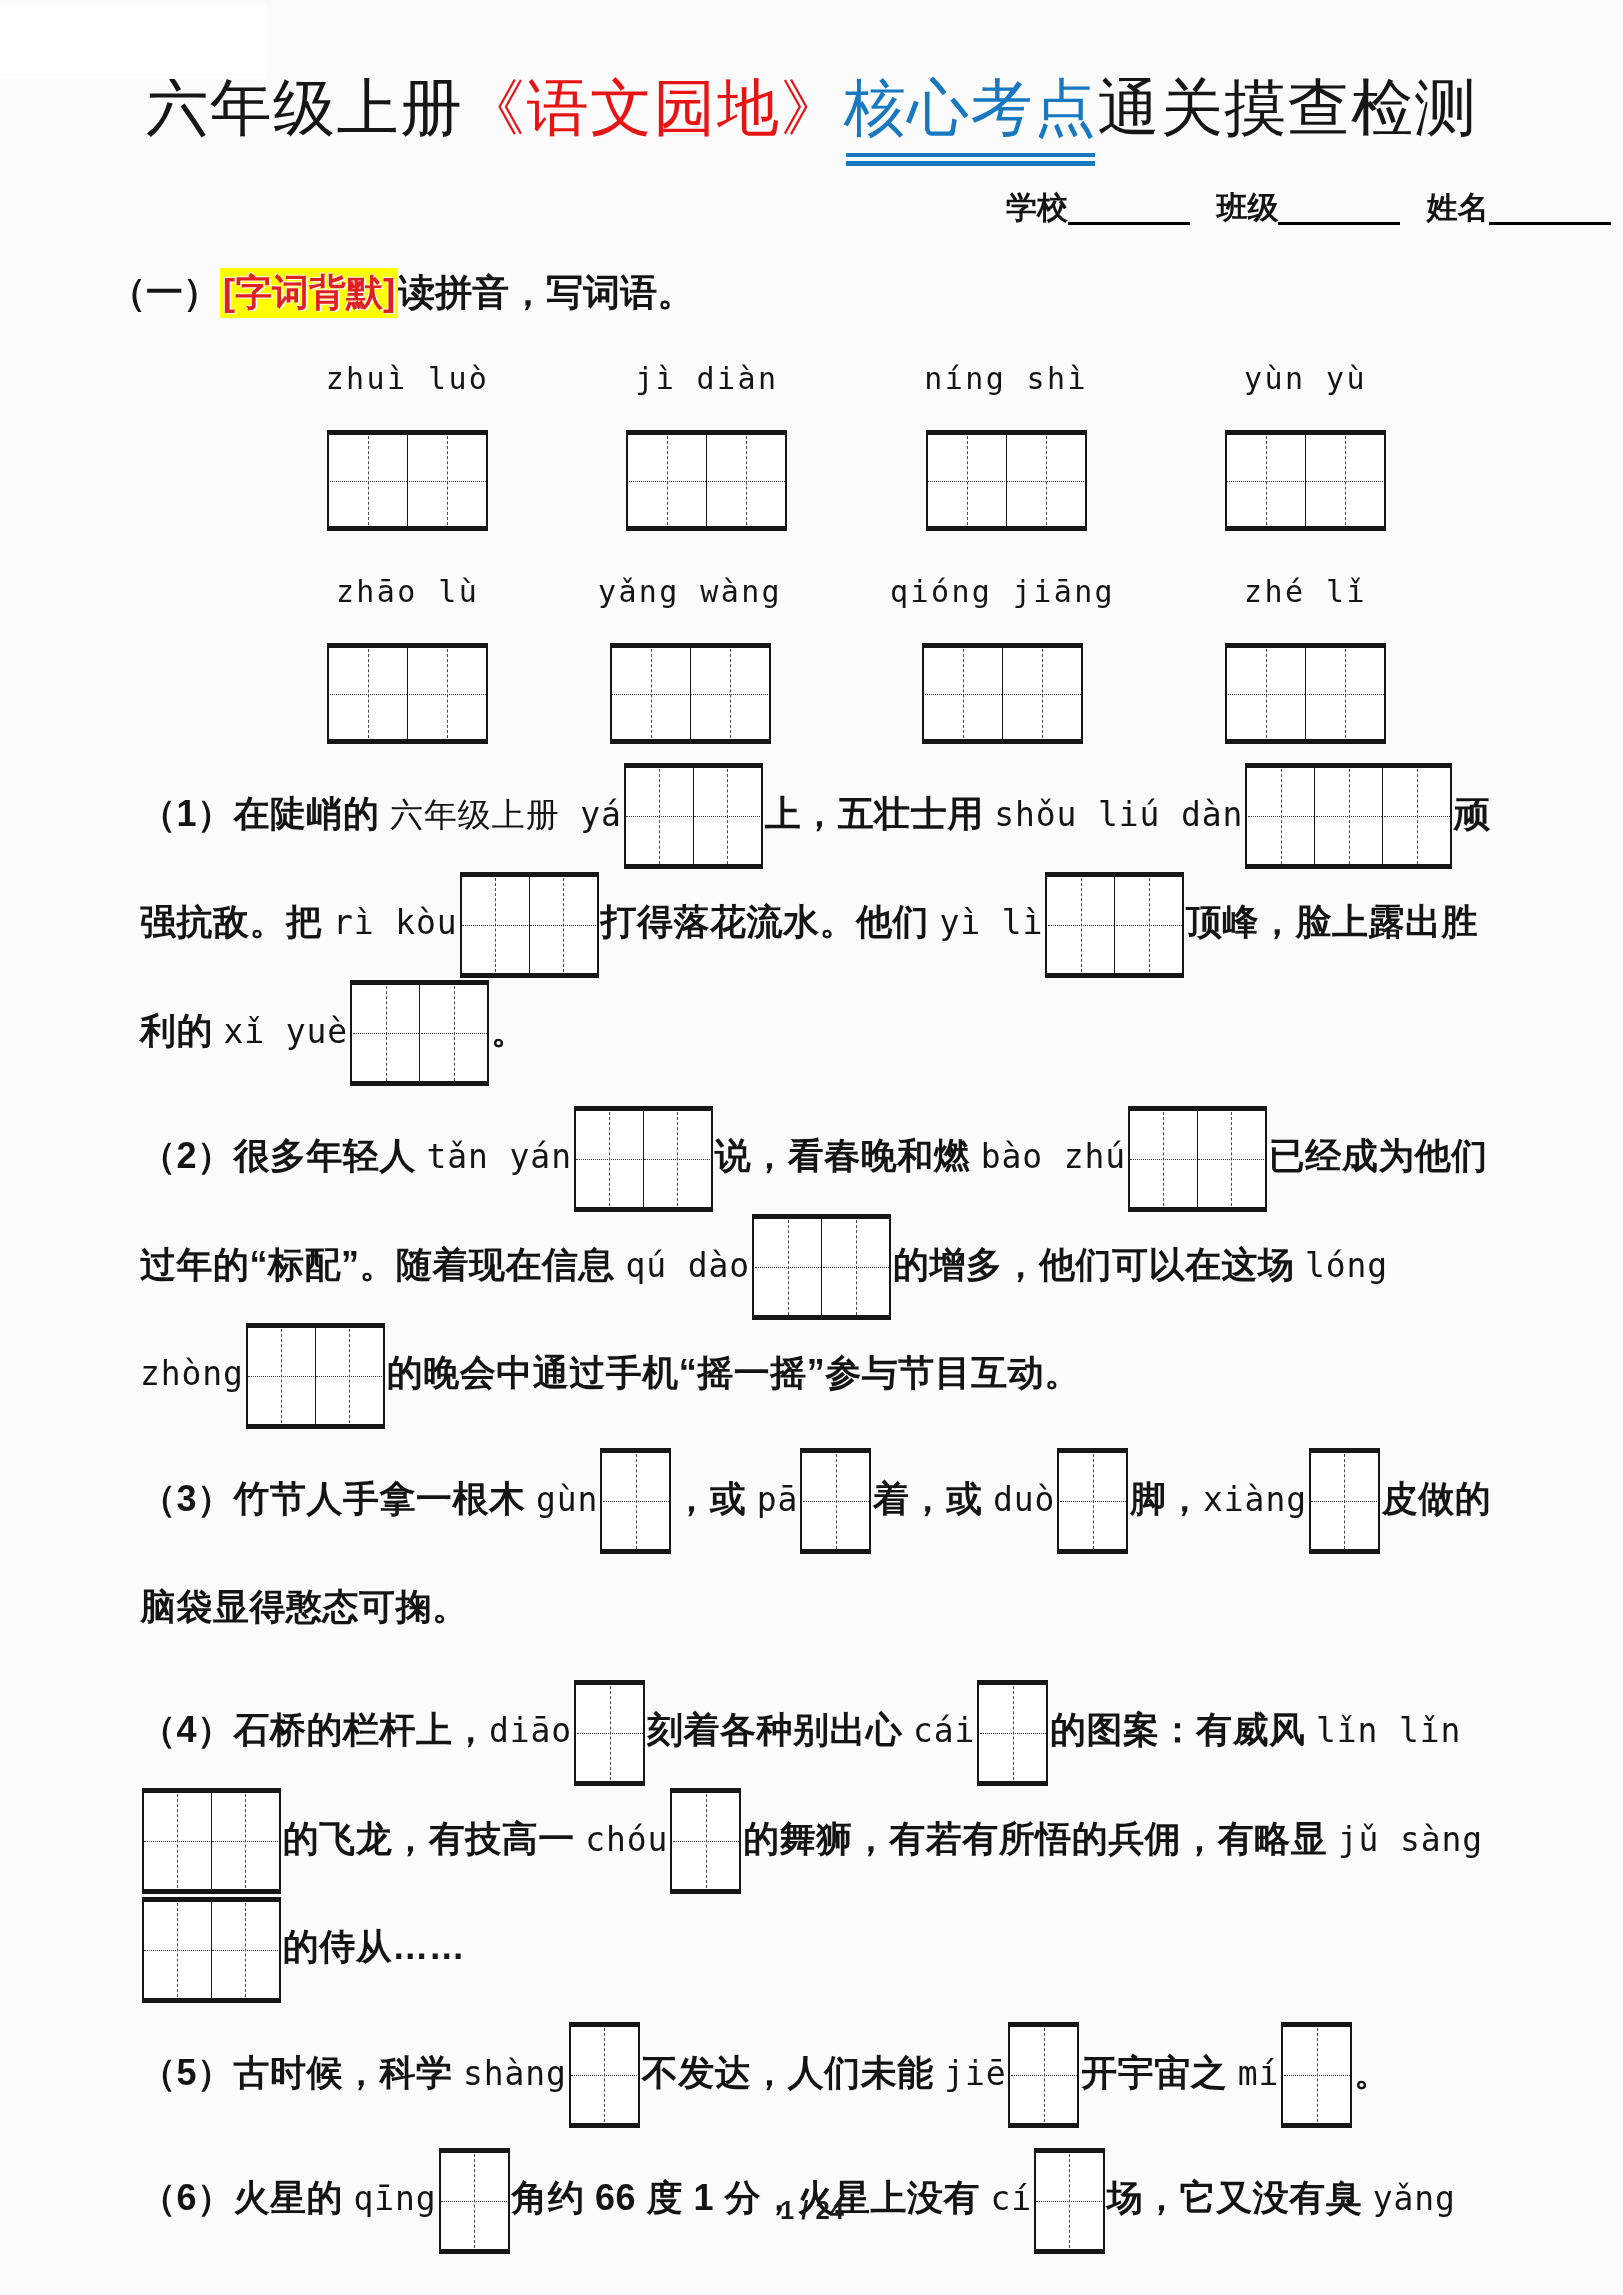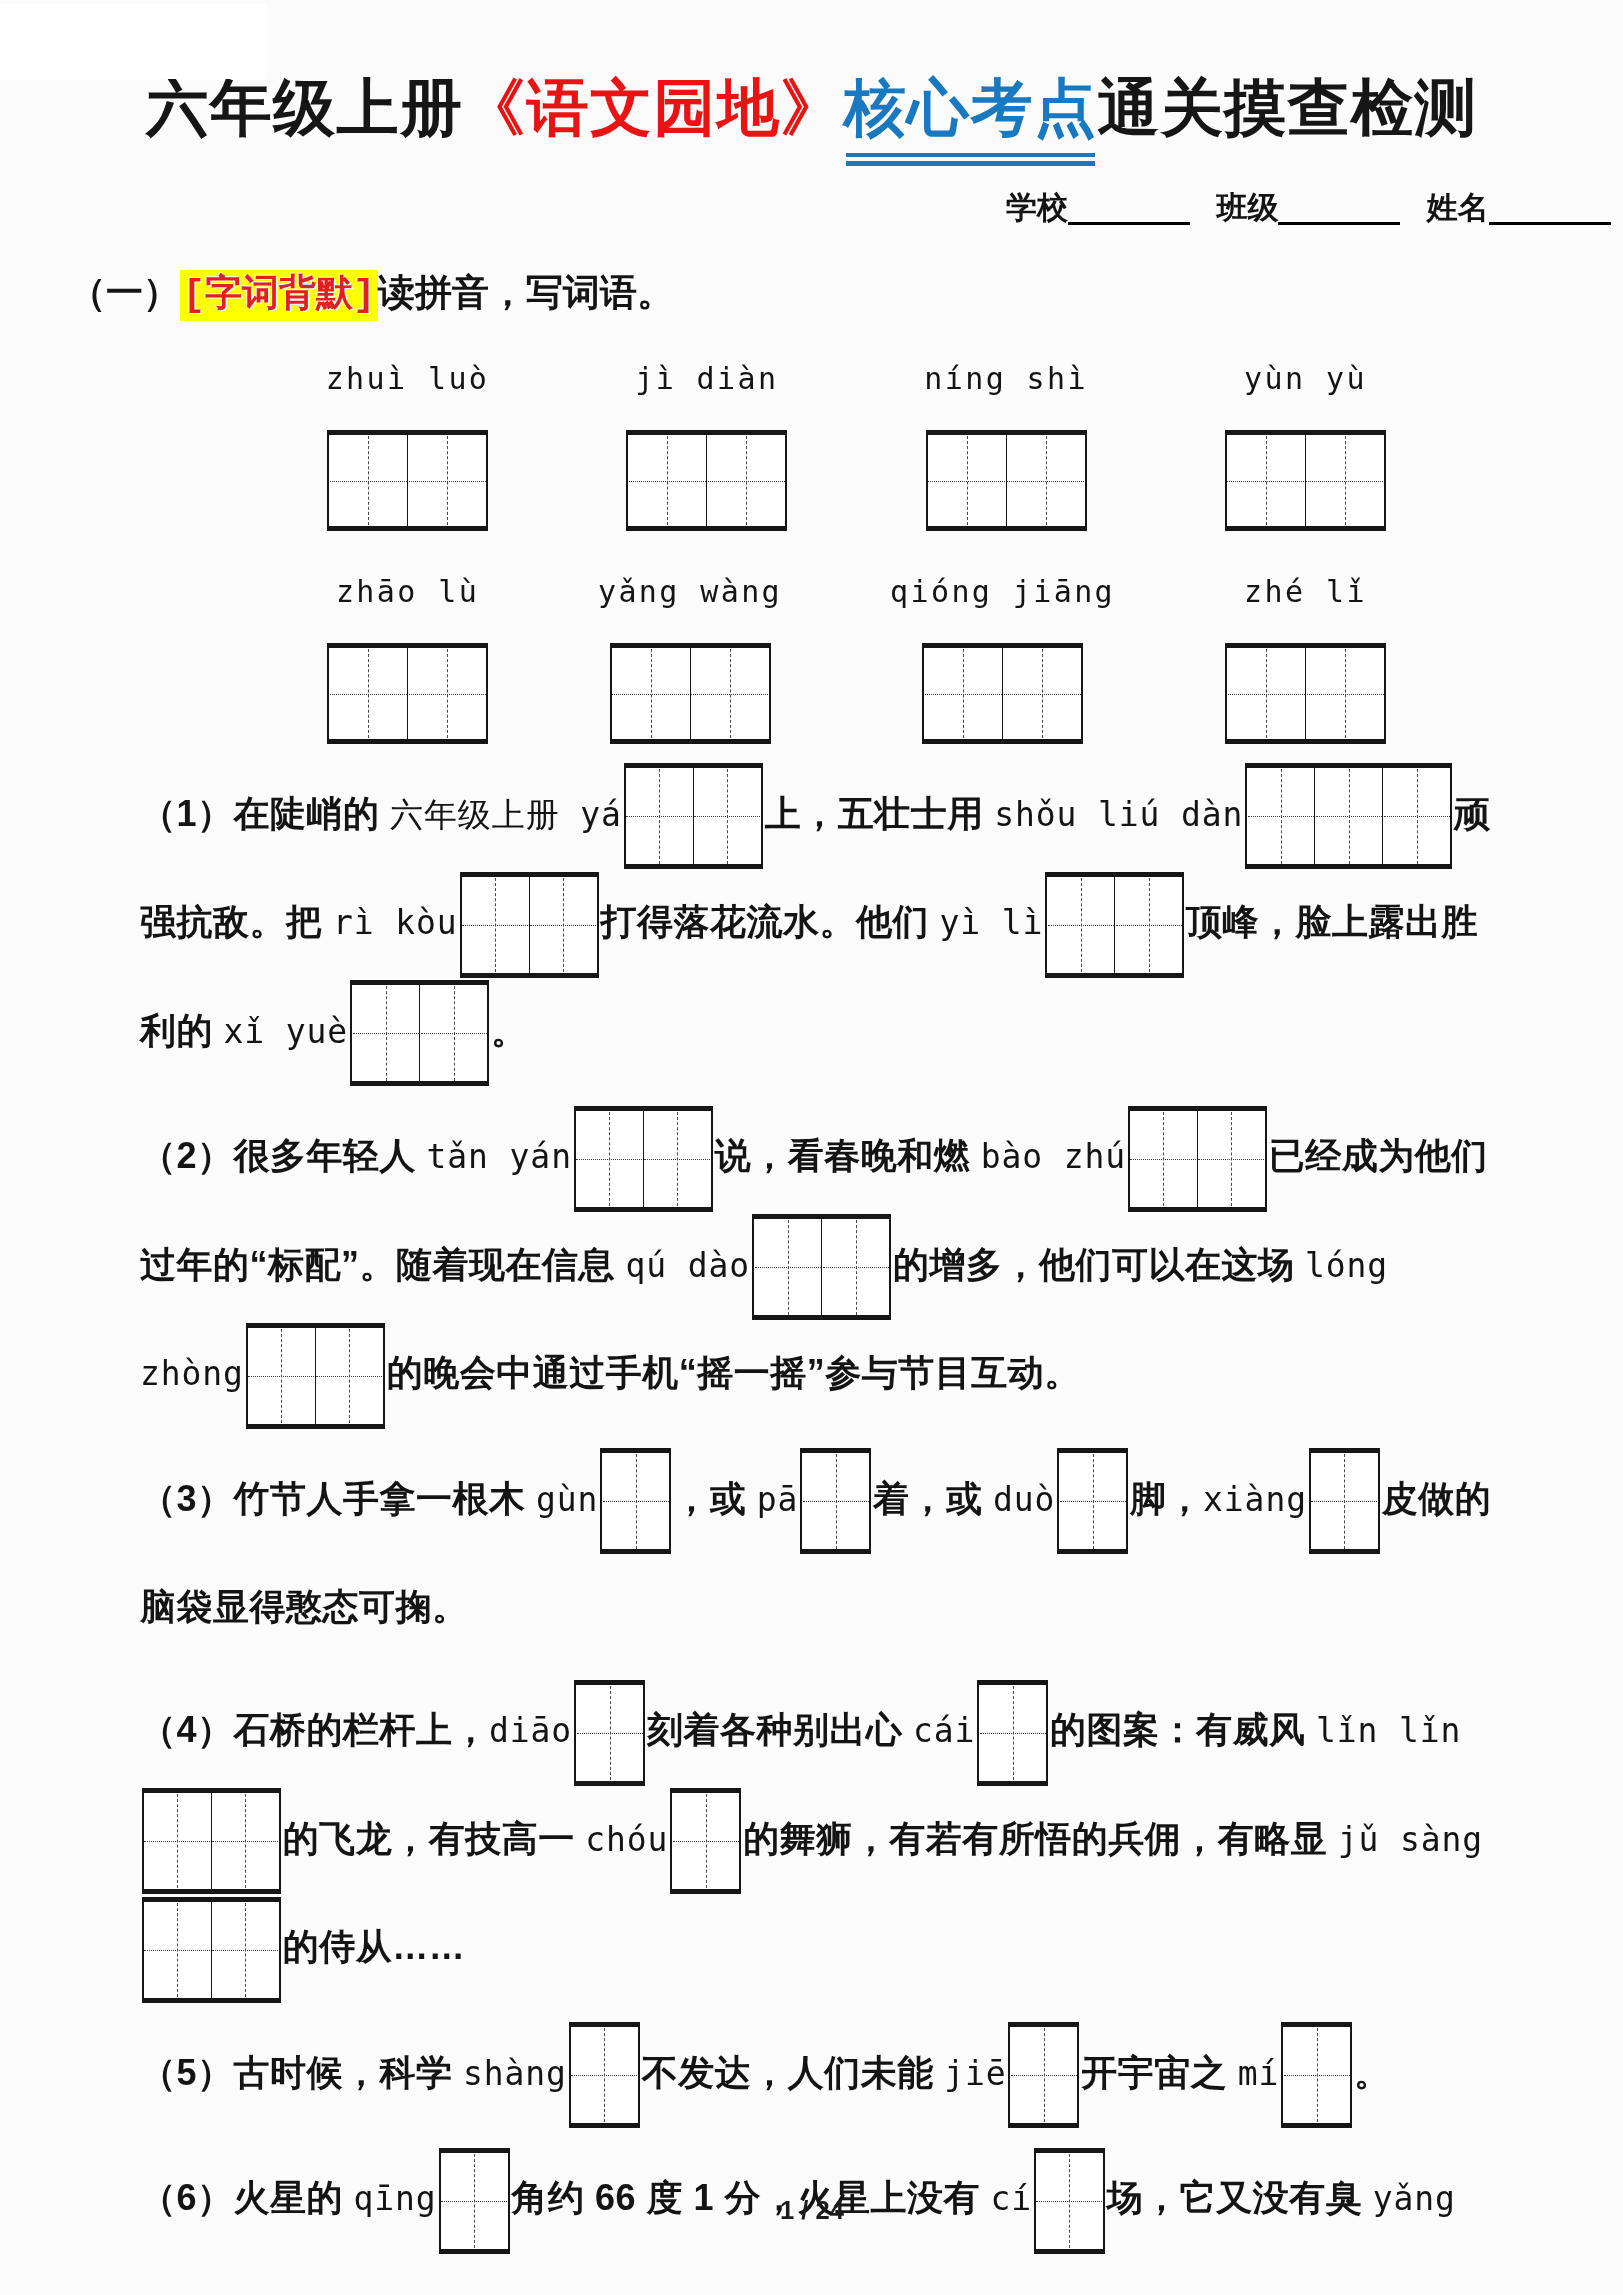--- a/index.html
+++ b/index.html
@@ -14,21 +14,21 @@
   .page { position:absolute; inset:0; }
   .corner-white-patch {
     position:absolute; left:0; top:3.8px; width:267px; height:75px;
     background:#ffffff;
   }
   
   .title {
     text-align:center;
     padding-top:66px;
     font-size:62px;
-    font-weight:700;
+    font-weight:400;
     letter-spacing:1.4px;
     white-space:nowrap;
   }
   .title .seg { display:inline-block; }
   .title .seg-red { }
   .title .seg-blue { position:relative; }
   .title .seg-blue::after {
     content:"";
     position:absolute; left:2.8px; right:2.8px; bottom:-16px; height:12.7px;
     background:linear-gradient(to bottom, currentColor 0 4.2px, transparent 4.2px 8.5px, currentColor 8.5px 12.7px);
@@ -44,24 +44,23 @@
   .info-field { display:inline-block; margin:0 13.2px; }
   .blank {
     display:inline-block;
     width:122px;
     height:0.9em;
     border-bottom:3.8px solid #000;
     vertical-align:-6.6px;
   }
   
   .heading {
-    margin:39px 0 0 69px;
+    margin:39px 0 0 109px;
     font-size:37px;
     font-weight:800;
-    font-family:Liberation Mono, monospace;
   }
   .badge {
     background:#ffff00;
     color:#e02020;
     font-weight:900;
     padding:3.8px 2.8px 4.7px 2.8px;
     text-shadow:1.4px 1.4px 0 #ffffff, -0.9px -0.9px 0 #ffffff;
   }
   
   .pinyin-row {

